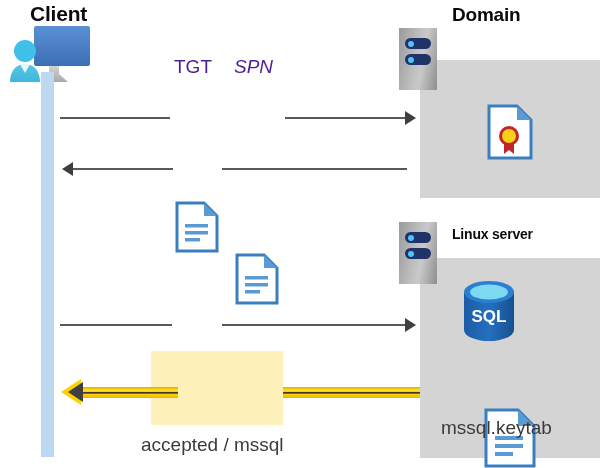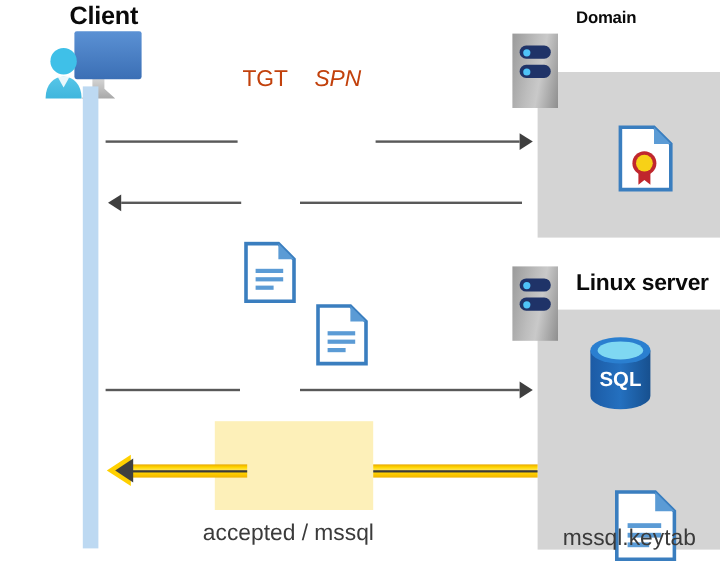--- a/index.html
+++ b/index.html
@@ -1,27 +1,27 @@
 <!DOCTYPE html>
 <html><head>
 <meta charset="utf-8">
 <style>
   html,body{margin:0;padding:0;background:#ffffff;}
   body{width:600px;height:468px;position:relative;overflow:hidden;
        font-family:"Liberation Sans","DejaVu Sans",sans-serif;color:#404040;}
-  .abs{position:absolute;margin-left:28px;}
+  .abs{position:absolute;}
 
   
   #client-lifeline{left:41px;top:72px;width:13px;height:385px;background:#bdd9f2;}
 
   
   .hdr{font-weight:bold;color:#0a0a0a;letter-spacing:-0.2px;}
   #client-title{left:30px;top:2px;font-size:21px;}
-  #dc-title{left:452px;top:2px;font-size:14px;line-height:25px;width:140px;}
-  #linux-title{left:452px;top:226px;font-size:19px;}
+  #dc-title{left:452px;top:2px;font-size:19px;line-height:25px;width:140px;}
+  #linux-title{left:452px;top:226px;font-size:14px;}
 
   
   .panel{background:#d4d4d4;}
   #dc-panel{left:420px;top:60px;width:180px;height:138px;}
   #linux-panel{left:420px;top:258px;width:180px;height:200px;}
 
   
   .rack{width:38px;height:62px;background:linear-gradient(100deg,#9a9a9a 0%,#bdbdbd 42%,#c9c9c9 60%,#8e8e8e 100%);}
   .rack .bar{position:absolute;left:6px;width:26px;height:11px;border-radius:6px;background:#1f3368;}
   .rack .bar i{position:absolute;left:3px;top:2.5px;width:6px;height:6px;border-radius:50%;background:#4fc3f7;}
@@ -35,21 +35,21 @@
   .doc svg{display:block;}
 
   
   #doc-tgt{left:175px;top:85px;}
   #doc-spn{left:235px;top:85px;}
   #doc-key-1{left:177px;top:143px;}
   #doc-cert{left:487px;top:104px;}
   #doc-keytab{left:484px;top:352px;}
 
   
-  .doclabel{font-size:19px;color:#c2410c;}
+  .doclabel{font-size:19px;color:#4c1d95;}
   #label-tgt{left:174px;top:56px;}
   #label-spn{left:234px;top:56px;font-style:italic;}
 
   
   .garrow{height:2px;background:#595959;}
   .ghead-r{width:0;height:0;border-top:7px solid transparent;border-bottom:7px solid transparent;border-left:11px solid #3f3f3f;}
   .ghead-l{width:0;height:0;border-top:7px solid transparent;border-bottom:7px solid transparent;border-right:11px solid #3f3f3f;}
 
   #a1-seg1{left:60px;top:117px;width:110px;}
   #a1-seg2{left:285px;top:117px;width:120px;}
@@ -69,21 +69,21 @@
   
   .yline{height:11px;background:linear-gradient(#e8a800 0%,#ffd600 22%,#ffe24a 40%,#3a3a3a 48%,#3a3a3a 56%,#ffd000 66%,#f0b400 100%);}
   #y-seg1{left:78px;top:387px;width:100px;}
   #y-seg2{left:283px;top:387px;width:137px;}
   #y-head{left:61px;top:379px;width:0;height:0;border-top:13px solid transparent;border-bottom:13px solid transparent;border-right:20px solid #ffd000;}
   #y-head-inner{left:68px;top:382px;width:0;height:0;border-top:10px solid transparent;border-bottom:10px solid transparent;border-right:15px solid #3f3f3f;}
 
   
   .caption{font-size:19px;color:#3b3b3b;}
   #caption-accepted{left:141px;top:434px;}
-  #caption-keytab{left:441px;top:438px;}
+  #caption-keytab{left:441px;top:417px;}
 </style>
 </head>
 <body>
 
 <div class="abs hdr" id="client-title">Client</div>
 
 <div class="abs" id="client-icon" style="left:8px;top:24px;width:92px;height:62px;">
   <svg width="92" height="62" viewBox="0 0 92 62">
     <defs>
       <linearGradient id="monG" x1="0" y1="0" x2="0" y2="1">

